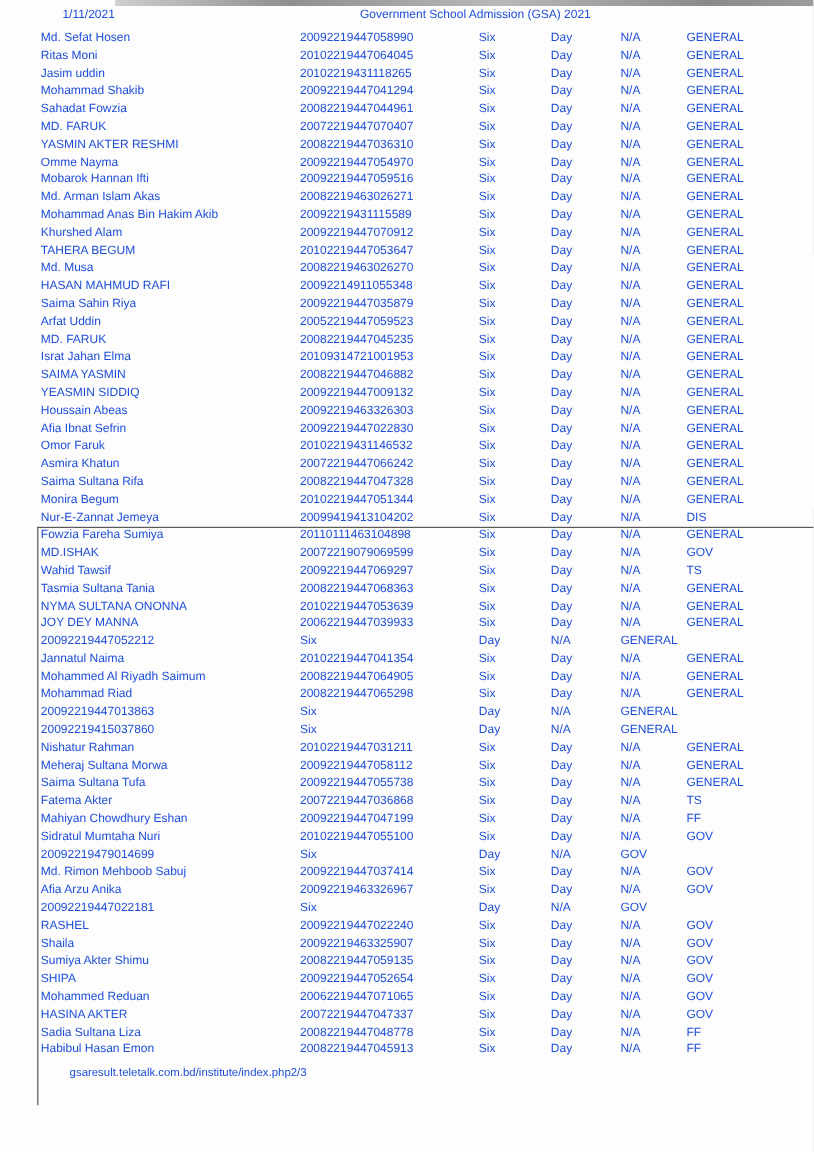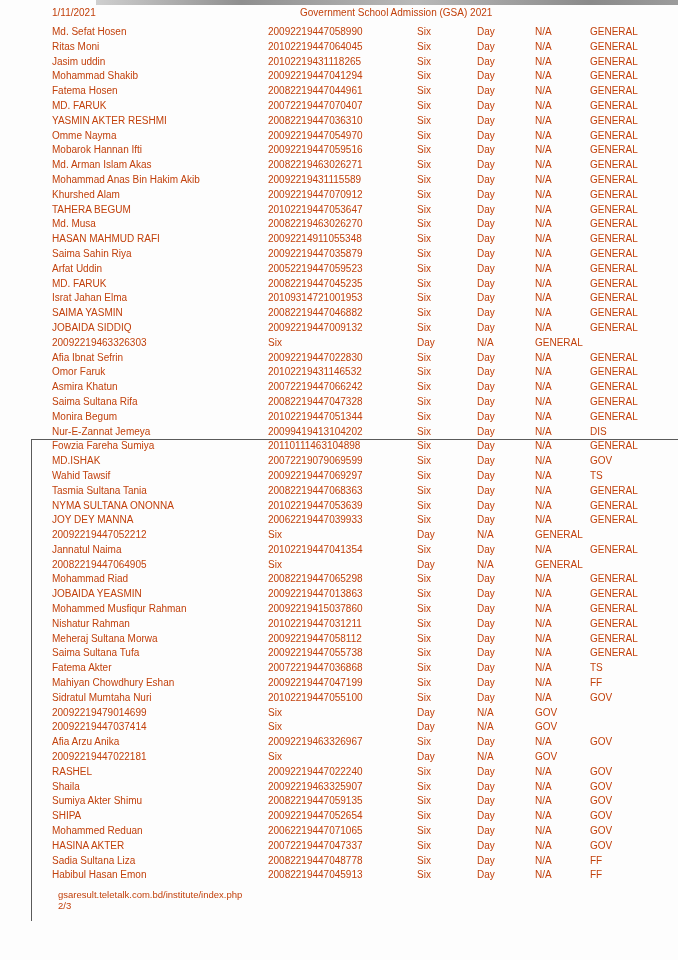--- a/index.html
+++ b/index.html
@@ -2,60 +2,59 @@
 <html><head>
 <meta charset="utf-8">
 <style>
   html,body { margin:0; padding:0; background:#e8e8e8; }
   .page {
     position:relative;
     width:678px; height:960px;
     margin:0;
     background:#fdfdfd;
     font-family:"Liberation Sans", sans-serif;
-    color:#c2410c;
+    color:#1d4ed8;
     overflow:hidden;
   }
   .scan-strip {
     position:absolute; top:0; left:96px; right:0; height:5px;
     background:linear-gradient(to right,#cfcfcf,#8f8f8f 25%,#b9b9b9 55%,#8a8a8a 85%,#9c9c9c);
   }
   .print-date {
     position:absolute; top:7px; left:52px;
     font-size:10px;
   }
   .page-title {
     position:absolute; top:7px; left:300px;
     font-size:10px;
   }
   .rows {
     position:absolute; top:25px; left:0; right:0;
   }
   .row {
     display:grid;
     grid-template-columns:216px 149px 60px 58px 55px 1fr;
-    padding-left:52px;
+    padding-left:34px;
     height:14.8px; line-height:14.8px;
     font-size:10px;
     white-space:nowrap;
   }
   .row .c { overflow:hidden; }
   .selection-box {
     position:absolute;
     left:31px; top:439px;
     width:647px; height:481px;
     border-top:1.5px solid #5a5a5a;
     border-left:1.5px solid #5a5a5a;
     pointer-events:none;
   }
   .footer {
     position:absolute; top:889px; left:58px; right:21px;
     display:flex; 
     font-size:9.5px;
-    flex-direction:column;
   }
 </style>
 </head>
 <body>
 
 <div class="page">
 
   <div class="scan-strip"></div>
 
   <span class="print-date">1/11/2021</span>
@@ -93,21 +92,21 @@
   <div class="row">
     <span class="c">Mohammad Shakib</span>
     <span class="c">20092219447041294</span>
     <span class="c">Six</span>
     <span class="c">Day</span>
     <span class="c">N/A</span>
     <span class="c">GENERAL</span>
   </div>
 
   <div class="row">
-    <span class="c">Fatema Hosen</span>
+    <span class="c">Sahadat Fowzia</span>
     <span class="c">20082219447044961</span>
     <span class="c">Six</span>
     <span class="c">Day</span>
     <span class="c">N/A</span>
     <span class="c">GENERAL</span>
   </div>
 
   <div class="row">
     <span class="c">MD. FARUK</span>
     <span class="c">20072219447070407</span>
@@ -237,29 +236,30 @@
   <div class="row">
     <span class="c">SAIMA YASMIN</span>
     <span class="c">20082219447046882</span>
     <span class="c">Six</span>
     <span class="c">Day</span>
     <span class="c">N/A</span>
     <span class="c">GENERAL</span>
   </div>
 
   <div class="row">
-    <span class="c">JOBAIDA SIDDIQ</span>
+    <span class="c">YEASMIN SIDDIQ</span>
     <span class="c">20092219447009132</span>
     <span class="c">Six</span>
     <span class="c">Day</span>
     <span class="c">N/A</span>
     <span class="c">GENERAL</span>
   </div>
 
   <div class="row">
+    <span class="c">Houssain Abeas</span>
     <span class="c">20092219463326303</span>
     <span class="c">Six</span>
     <span class="c">Day</span>
     <span class="c">N/A</span>
     <span class="c">GENERAL</span>
   </div>
 
   <div class="row">
     <span class="c">Afia Ibnat Sefrin</span>
     <span class="c">20092219447022830</span>
@@ -379,47 +379,46 @@
   <div class="row">
     <span class="c">Jannatul Naima</span>
     <span class="c">20102219447041354</span>
     <span class="c">Six</span>
     <span class="c">Day</span>
     <span class="c">N/A</span>
     <span class="c">GENERAL</span>
   </div>
 
   <div class="row">
+    <span class="c">Mohammed Al Riyadh Saimum</span>
     <span class="c">20082219447064905</span>
     <span class="c">Six</span>
     <span class="c">Day</span>
     <span class="c">N/A</span>
     <span class="c">GENERAL</span>
   </div>
 
   <div class="row">
     <span class="c">Mohammad Riad</span>
     <span class="c">20082219447065298</span>
     <span class="c">Six</span>
     <span class="c">Day</span>
     <span class="c">N/A</span>
     <span class="c">GENERAL</span>
   </div>
 
   <div class="row">
-    <span class="c">JOBAIDA YEASMIN</span>
     <span class="c">20092219447013863</span>
     <span class="c">Six</span>
     <span class="c">Day</span>
     <span class="c">N/A</span>
     <span class="c">GENERAL</span>
   </div>
 
   <div class="row">
-    <span class="c">Mohammed Musfiqur Rahman</span>
     <span class="c">20092219415037860</span>
     <span class="c">Six</span>
     <span class="c">Day</span>
     <span class="c">N/A</span>
     <span class="c">GENERAL</span>
   </div>
 
   <div class="row">
     <span class="c">Nishatur Rahman</span>
     <span class="c">20102219447031211</span>
@@ -476,20 +475,21 @@
 
   <div class="row">
     <span class="c">20092219479014699</span>
     <span class="c">Six</span>
     <span class="c">Day</span>
     <span class="c">N/A</span>
     <span class="c">GOV</span>
   </div>
 
   <div class="row">
+    <span class="c">Md. Rimon Mehboob Sabuj</span>
     <span class="c">20092219447037414</span>
     <span class="c">Six</span>
     <span class="c">Day</span>
     <span class="c">N/A</span>
     <span class="c">GOV</span>
   </div>
 
   <div class="row">
     <span class="c">Afia Arzu Anika</span>
     <span class="c">20092219463326967</span>

